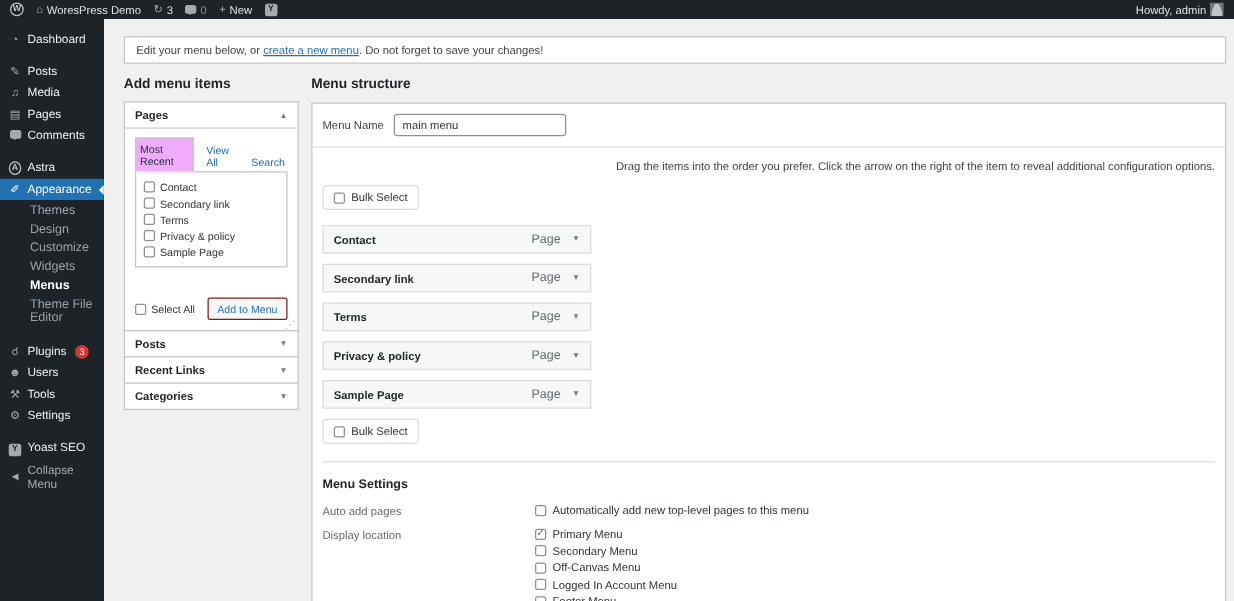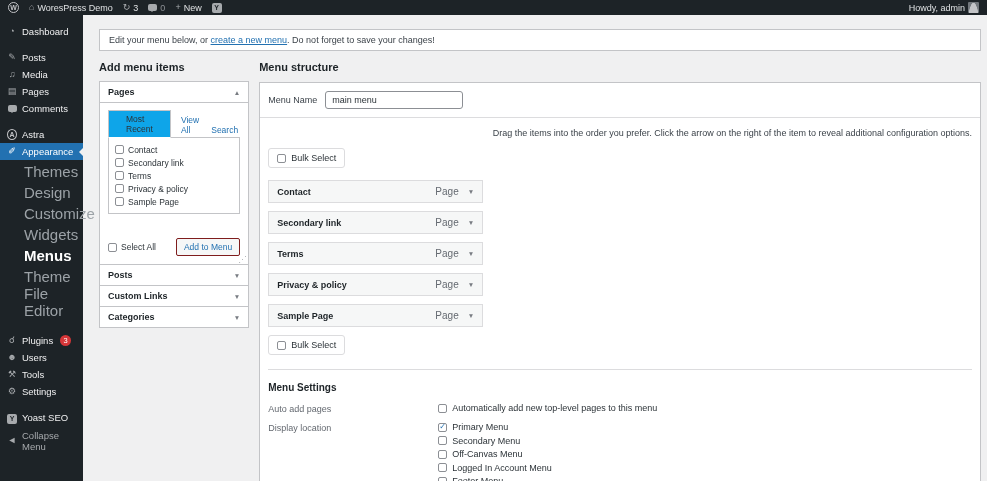--- a/index.html
+++ b/index.html
@@ -38,42 +38,42 @@
     background:#1d2327; color:#f0f0f1; padding-top:8px; z-index:40;
   }
   .sb-item { display:flex; align-items:center; gap:5px; padding:3px 7px; font-size:9.5px; cursor:pointer; }
   .sb-ico { width:10px; text-align:center; flex:0 0 10px; }
   .gap { margin-top:9px; }
   .sb-active { background:#2271b1; color:#fff; position:relative; }
   .sb-active .glyph { color:#fff; }
   .sb-active::after { content:""; position:absolute; right:0; top:50%; margin-top:-4px;
     border:4px solid transparent; border-right-color:#f0f0f1; }
   .sb-sub { padding:1px 0 2px; }
-  .sb-sub-item { padding:2px 6px 2px 24px; font-size:15px; color:#9ca2a7; cursor:pointer; }
+  .sb-sub-item { padding:2px 6px 2px 24px; font-size:10px; color:#9ca2a7; cursor:pointer; }
   .sb-sub-item.current { color:#fff; font-weight:bold; }
   .badge { background:#d63638; color:#fff; border-radius:50%; min-width:11px; height:11px;
     display:inline-flex; align-items:center; justify-content:center; font-size:7.5px; padding:0 2px; margin-left:2px; }
   .dim { color:#a7aaad; }
   
   .content { position:absolute; top:15px; left:87px; width:904px; height:466px; padding:14px 10px 0 12px; background:#f0f0f1; }
   .notice { background:#fff; border:1px solid #c3c4c7; padding:5px 9px; font-size:9px; color:#3c434a; }
   a.link { color:#2271b1; text-decoration:underline; cursor:pointer; }
   .cols { display:flex; gap:10px; margin-top:4px; }
   .col-left { flex:0 0 140px; }
   .col-right { flex:1; min-width:0; }
   h2 { font-size:11px; font-weight:bold; margin:6px 0 9px; color:#1d2327; }
   
   .acc-head { background:#fff; border:1px solid #c3c4c7; padding:5px 8px; display:flex;
     justify-content:space-between; align-items:center; font-weight:bold; font-size:9px; cursor:pointer; margin-top:-1px; }
   .acc-head:first-child { margin-top:0; }
   .caret { color:#787c82; font-size:6.5px; }
   .acc-body { background:#fff; border:1px solid #c3c4c7; border-top:none; padding:7px 8px 8px; position:relative; }
   .tabs { display:flex; gap:8px; align-items:flex-end; font-size:8.5px; margin-bottom:-1px; position:relative; z-index:1; }
   .tab { color:#2271b1; padding:3px 2px; cursor:pointer; }
-  .tab.active { background:#0ea5e9; border:1px solid #c3c4c7; border-bottom-color:#fff; color:#2c3338; padding:3px 17px; }
+  .tab.active { background:#f0abfc; border:1px solid #c3c4c7; border-bottom-color:#fff; color:#2c3338; padding:3px 3px; }
   .listbox { border:1px solid #c3c4c7; background:#fff; padding:5px 6px; }
   .cb-row { display:flex; align-items:center; gap:4px; padding:1.5px 0; font-size:8.5px; color:#2c3338; cursor:pointer; }
   .cb { width:9px; height:9px; border:1px solid #8c8f94; border-radius:2px; background:#fff; flex:0 0 9px;
     display:inline-flex; align-items:center; justify-content:center; }
   .cb.checked::after { content:"✓"; color:#2271b1; font-size:8px; font-weight:bold; line-height:1; }
   .acc-foot { display:flex; justify-content:space-between; align-items:center; margin-top:24px; }
   .btn-secondary { background:#f6f7f7; border:1px solid #7f1d1d; color:#2271b1; border-radius:2px;
     padding:3px 7px; font-size:8.5px; cursor:pointer; font-family:inherit; }
   .grip { position:absolute; right:2px; bottom:0px; color:#a7aaad; font-size:8px; cursor:nwse-resize; line-height:1; }
   
@@ -248,21 +248,21 @@
           <button class="btn-secondary">Add to Menu</button>
         </div>
         <span class="grip">⋰</span>
       </div>
 
       <div class="acc-head">
         <span>Posts</span>
         <span class="caret">▼</span>
       </div>
       <div class="acc-head">
-        <span>Custom Links</span>
+        <span>Recent Links</span>
         <span class="caret">▼</span>
       </div>
       <div class="acc-head">
         <span>Categories</span>
         <span class="caret">▼</span>
       </div>
     </div>
 
     <div class="col-right">
       <h2>Menu structure</h2>

